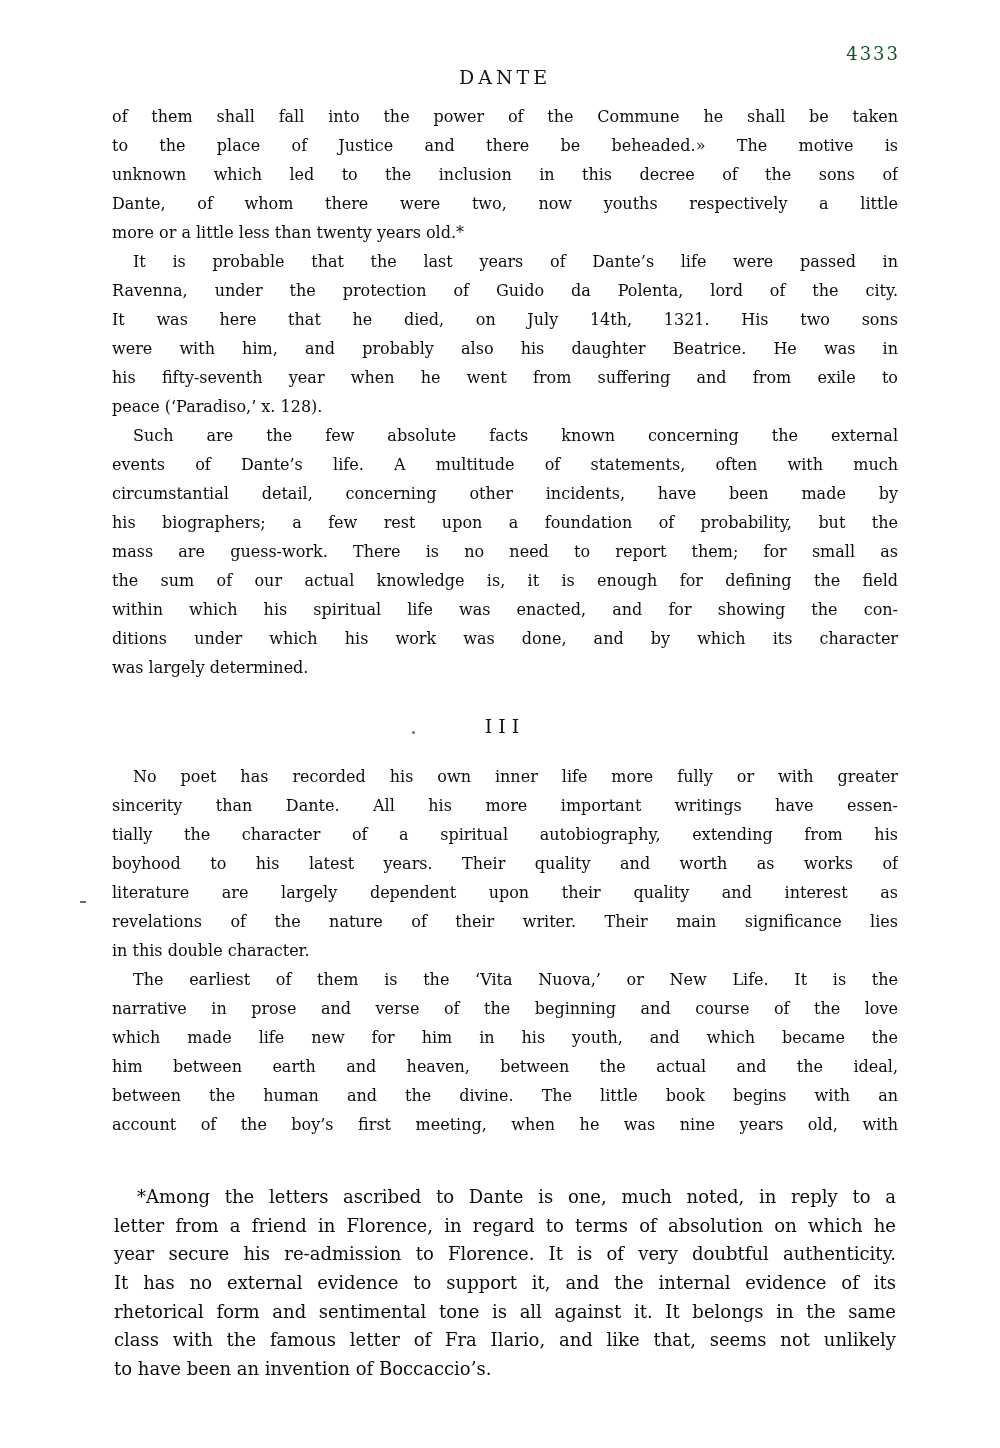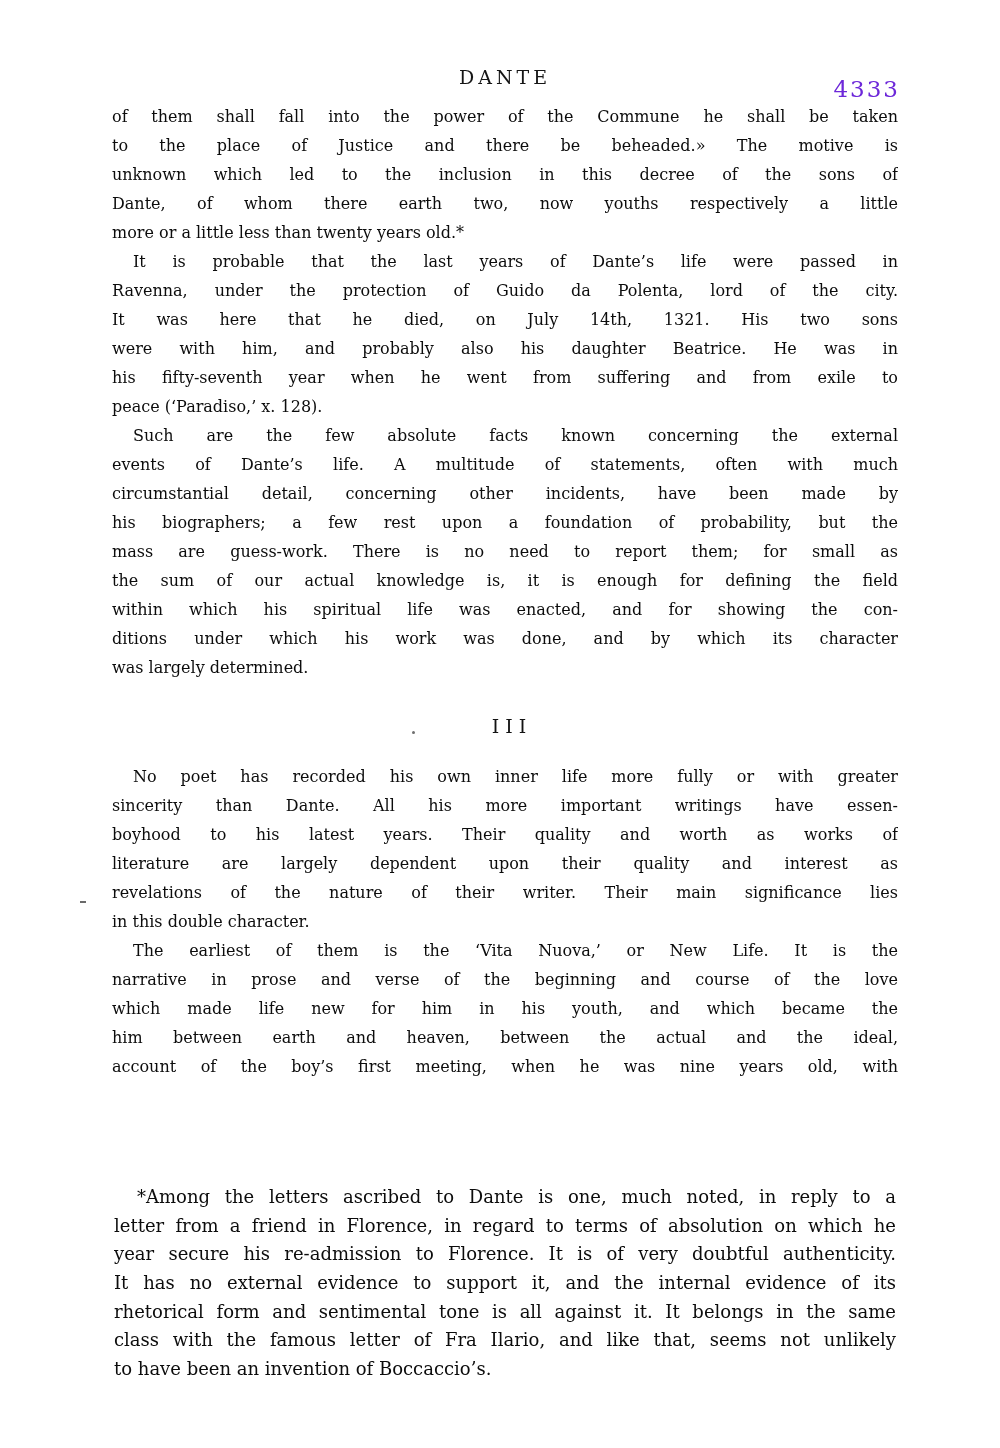--- a/index.html
+++ b/index.html
@@ -16,24 +16,24 @@
     position: absolute;
     top: 57px; left: 112px; width: 786px;
     text-align: center;
     font-size: 19px;
     letter-spacing: 4px;
     color: #151515;
     margin-top: 9px;
   }
   .page-num {
     position: absolute;
-    top: 76px; right: 100px;
-    font-size: 23px;
+    top: 43px; right: 100px;
+    font-size: 18px;
     letter-spacing: 2px;
-    color: #6d28d9;
+    color: #14532d;
   }
   .text-block {
     position: absolute;
     left: 112px; width: 786px;
   }
   .block1 { top: 102px; }
   .block2 { top: 762px; }
   .para { margin: 0; }
   .line {
     display: block;
@@ -42,21 +42,21 @@
     font-size: 16px;
     text-align: justify;
     text-align-last: justify;
     overflow: hidden;
     white-space: normal;
   }
   .line.ind { text-indent: 21px; }
   .line.last { text-align-last: left; }
   .section-heading {
     position: absolute;
-    top: 712px; left: 119px; width: 786px;
+    top: 712px; left: 112px; width: 786px;
     text-align: center;
     font-size: 19px;
     letter-spacing: 6px;
     line-height: 29px;
     color: #131313;
   }
   .footnote {
     position: absolute;
     left: 114px; width: 782px;
     top: 1183px;
@@ -88,21 +88,21 @@
 
   <div class="head-title">DANTE</div>
 
   <div class="page-num">4333</div>
 
   <div class="text-block block1">
       <div class="para">
         <div class="line">of them shall fall into the power of the Commune he shall be taken</div>
         <div class="line">to the place of Justice and there be beheaded.» The motive is</div>
         <div class="line">unknown which led to the inclusion in this decree of the sons of</div>
-        <div class="line">Dante, of whom there earth two, now youths respectively a little</div>
+        <div class="line">Dante, of whom there were two, now youths respectively a little</div>
         <div class="line last">more or a little less than twenty years old.*</div>
       </div>
       <div class="para">
         <div class="line ind">It is probable that the last years of Dante’s life were passed in</div>
         <div class="line">Ravenna, under the protection of Guido da Polenta, lord of the city.</div>
         <div class="line">It was here that he died, on July 14th, 1321. His two sons</div>
         <div class="line">were with him, and probably also his daughter Beatrice. He was in</div>
         <div class="line">his fifty-seventh year when he went from suffering and from exile to</div>
         <div class="line last">peace (‘Paradiso,’ x. 128).</div>
       </div>
@@ -118,30 +118,32 @@
         <div class="line last">was largely determined.</div>
       </div>
     </div>
 
   <div class="section-heading">III</div>
 
   <div class="text-block block2">
       <div class="para">
         <div class="line ind">No poet has recorded his own inner life more fully or with greater</div>
         <div class="line">sincerity than Dante. All his more important writings have essen-</div>
+        <div class="line">tially the character of a spiritual autobiography, extending from his</div>
         <div class="line">boyhood to his latest years. Their quality and worth as works of</div>
         <div class="line">literature are largely dependent upon their quality and interest as</div>
         <div class="line">revelations of the nature of their writer. Their main significance lies</div>
         <div class="line last">in this double character.</div>
       </div>
       <div class="para">
         <div class="line ind">The earliest of them is the ‘Vita Nuova,’ or New Life. It is the</div>
         <div class="line">narrative in prose and verse of the beginning and course of the love</div>
         <div class="line">which made life new for him in his youth, and which became the</div>
         <div class="line">him between earth and heaven, between the actual and the ideal,</div>
+        <div class="line">between the human and the divine. The little book begins with an</div>
         <div class="line">account of the boy’s first meeting, when he was nine years old, with</div>
       </div>
     </div>
 
   <div class="text-block footnote">
       <div class="para">
         <div class="line ind">*Among the letters ascribed to Dante is one, much noted, in reply to a</div>
         <div class="line">letter from a friend in Florence, in regard to terms of absolution on which he</div>
         <div class="line">year secure his re-admission to Florence. It is of very doubtful authenticity.</div>
         <div class="line">It has no external evidence to support it, and the internal evidence of its</div>

